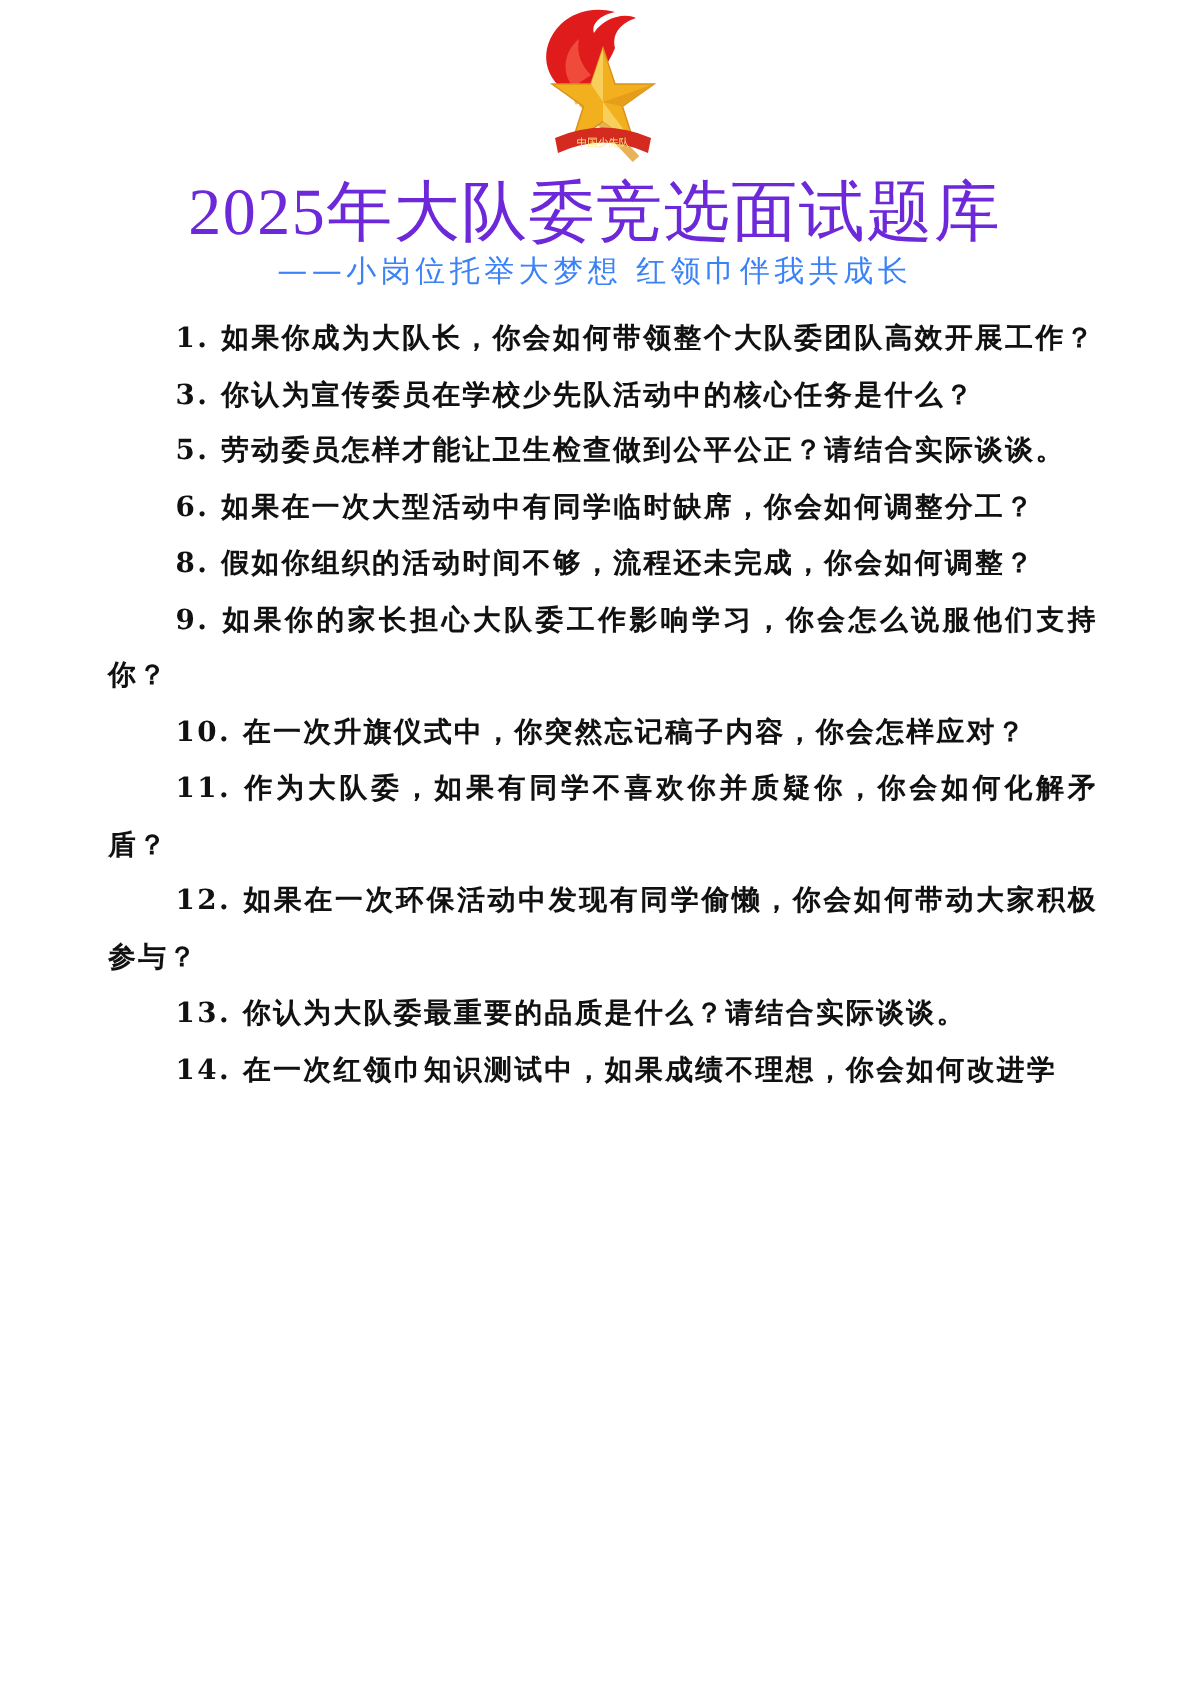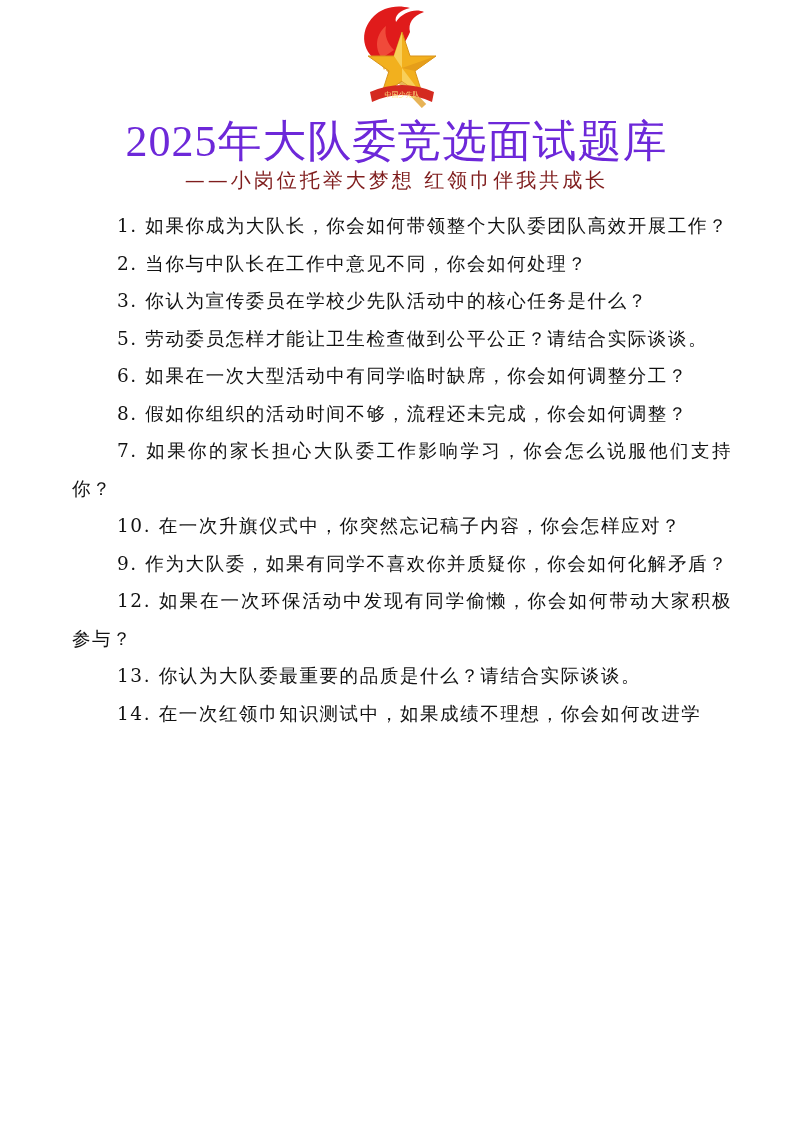--- a/index.html
+++ b/index.html
@@ -4,25 +4,25 @@
 <style>
   html, body { margin: 0; padding: 0; background: #ffffff; }
   body { width: 793px; height: 1122px; position: relative; overflow: hidden;
          font-family: "DejaVu Serif", "Liberation Serif", serif; color: #111; }
   .page { position: absolute; left: 0; top: 0; width: 793px; height: 974px; background: #fff; }
   .emblem { position: absolute; left: 352px; top: 2px; width: 96px; height: 106px; }
   .title { position: absolute; left: 0; width: 793px; top: 116px; text-align: center;
            font-family: "Liberation Serif", "DejaVu Serif", serif; font-size: 44px;
            color: #6d28d9; letter-spacing: 1px; line-height: 52px; margin: 0; font-weight: normal; }
   .subtitle { position: absolute; left: 0; width: 793px; top: 166px; text-align: center;
-              font-family: "DejaVu Sans", sans-serif; font-size: 20px; color: #7f1d1d;
+              font-family: "DejaVu Sans", sans-serif; font-size: 20px; color: #3b82f6;
               letter-spacing: 3px; line-height: 28px; }
   .questions { position: absolute; left: 72px; top: 207px; width: 660px; margin: 0; padding: 0; list-style: none; }
   .q { font-family: "DejaVu Serif", "Liberation Serif", serif; font-size: 18.5px; line-height: 37.5px;
-       text-indent: 45px; letter-spacing: 1.6px; margin: 0; padding: 0; text-align: justify; }
+       text-indent: 45px; letter-spacing: 1.6px; margin: 0; padding: 0; text-align: justify; font-weight: bold; }
 </style>
 </head>
 <body>
 
 <div class="page">
 
   <div class="emblem">
     <svg width="96" height="106" viewBox="0 0 96 106">
 
       <path d="M30 62 C10 52 6 30 22 14 C30 6 44 2 58 6 C48 8 42 14 44 20 C50 10 64 6 72 10 C60 14 56 22 58 30 C54 40 46 50 42 60 Z" fill="#e01b1b"></path>
@@ -40,25 +40,24 @@
       <path d="M18 90 Q50 76 82 90 L80 100 Q50 86 20 100 Z" fill="#d42a20"></path>
       <text x="50" y="95" font-size="7" fill="#ffe680" text-anchor="middle" font-family="DejaVu Sans, sans-serif">中国少先队</text>
     </svg>
   </div>
 
   <h1 class="title">2025年大队委竞选面试题库</h1>
   <div class="subtitle">——小岗位托举大梦想 红领巾伴我共成长</div>
 
   <ol class="questions">
     <li class="q">1. 如果你成为大队长，你会如何带领整个大队委团队高效开展工作？</li>
-    <li class="q">2. 当你与中队长在工作中意见不同，你会如何处理？</li>
     <li class="q">3. 你认为宣传委员在学校少先队活动中的核心任务是什么？</li>
     <li class="q">5. 劳动委员怎样才能让卫生检查做到公平公正？请结合实际谈谈。</li>
     <li class="q">6. 如果在一次大型活动中有同学临时缺席，你会如何调整分工？</li>
     <li class="q">8. 假如你组织的活动时间不够，流程还未完成，你会如何调整？</li>
-    <li class="q">7. 如果你的家长担心大队委工作影响学习，你会怎么说服他们支持你？</li>
+    <li class="q">9. 如果你的家长担心大队委工作影响学习，你会怎么说服他们支持你？</li>
     <li class="q">10. 在一次升旗仪式中，你突然忘记稿子内容，你会怎样应对？</li>
-    <li class="q">9. 作为大队委，如果有同学不喜欢你并质疑你，你会如何化解矛盾？</li>
+    <li class="q">11. 作为大队委，如果有同学不喜欢你并质疑你，你会如何化解矛盾？</li>
     <li class="q">12. 如果在一次环保活动中发现有同学偷懒，你会如何带动大家积极参与？</li>
     <li class="q">13. 你认为大队委最重要的品质是什么？请结合实际谈谈。</li>
     <li class="q">14. 在一次红领巾知识测试中，如果成绩不理想，你会如何改进学</li>
   </ol>
 </div>
 
 </body></html>

